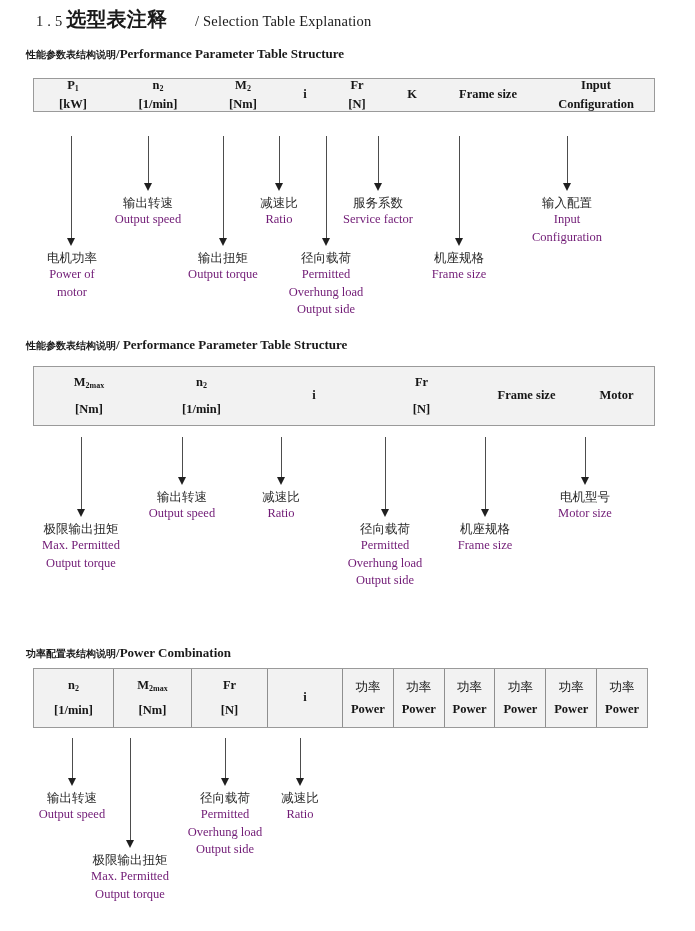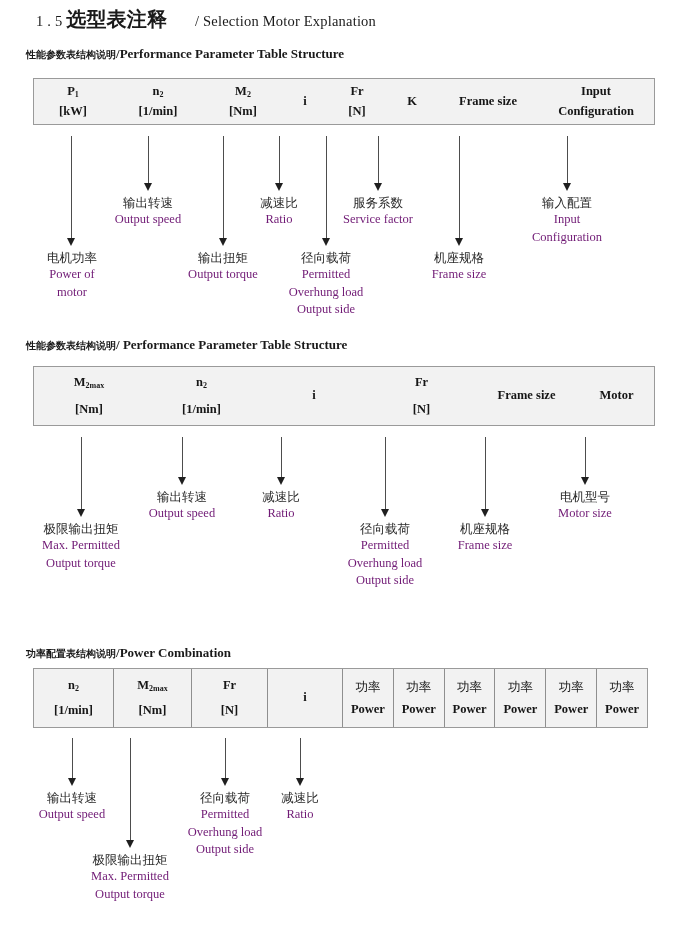--- a/index.html
+++ b/index.html
@@ -143,28 +143,28 @@
     color: #701a75;
   }
 </style>
 </head>
 <body>
 
 <div class="page-title">
   <span class="num">1 . 5</span>
   <span class="cn">选型表注释</span>
   <span class="num">/</span>
-  <span class="en">Selection Motor Explanation</span>
+  <span class="en">Selection Table Explanation</span>
 </div>
 
 <div class="sec-title" style="top:46px">
   <span class="cn">性能参数表结构说明</span><span class="en">/</span><span class="en">Performance Parameter Table Structure</span>
 </div>
 
-<div class="tbl" id="tbl1" style="left:33px; top:78px; width:622px; height:47px;">
+<div class="tbl" id="tbl1" style="left:33px; top:78px; width:622px; height:34px;">
   <div class="cell" style="flex:0 0 78px">
     <span class="l1"><span>P</span><sub>1</sub></span>
     <span class="l2">[kW]</span>
   </div>
   <div class="cell" style="flex:0 0 92px">
     <span class="l1"><span>n</span><sub>2</sub></span>
     <span class="l2">[1/min]</span>
   </div>
   <div class="cell" style="flex:0 0 78px">
     <span class="l1"><span>M</span><sub>2</sub></span>

